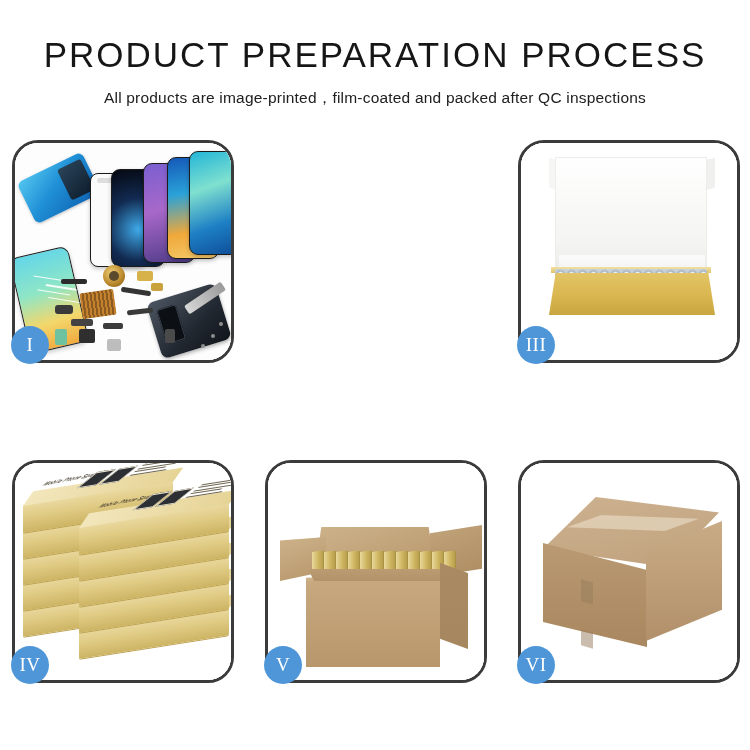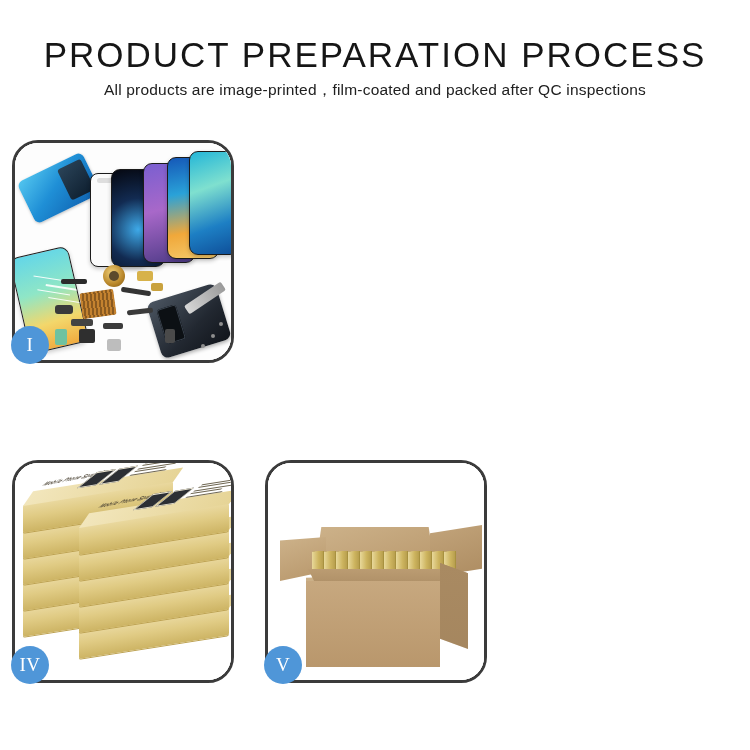--- a/index.html
+++ b/index.html
@@ -10,21 +10,21 @@
   }
   .page{position:relative;width:750px;height:750px;}
 
   
   .header{position:absolute;left:0;top:34px;width:750px;text-align:center;}
   .title{
     font-size:35px;line-height:42px;letter-spacing:2.0px;
     color:#161616;font-weight:500;white-space:nowrap;
   }
   .subtitle{
-    margin-top:4px;font-size:15.5px;line-height:20px;letter-spacing:.2px;
+    margin-top:12px;font-size:15.5px;line-height:20px;letter-spacing:.2px;
     color:#202020;white-space:nowrap;
   }
 
   
   .grid{position:absolute;left:12px;top:140px;width:726px;height:545px;}
   .card{
     position:absolute;width:222px;height:223px;
     border:3px solid #3b3b3b;border-radius:26px;
     background:#ffffff;box-sizing:border-box;overflow:visible;
   }
@@ -301,20 +301,34 @@
           <div class="tweezer"></div>
           <div class="screwdot" style="right:16px;bottom:22px;"></div>
           <div class="screwdot" style="right:26px;bottom:12px;"></div>
           <div class="screwdot" style="right:8px;bottom:34px;"></div>
         </div>
       </div>
       <div class="badge">I</div>
     </div>
 
 
+    <div class="card c2">
+      <div class="clip">
+        <div class="p3">
+          <div class="lid-ear-l"></div>
+          <div class="lid-ear-r"></div>
+          <div class="lid-back"></div>
+          <div class="foam"></div>
+          <div class="box3-rim"></div>
+          <div class="box3-inner"></div>
+          <div class="box3-body"></div>
+        </div>
+      </div>
+      <div class="badge">III</div>
+    </div>
 
     <div class="card c3">
       <div class="clip">
         <div class="p4">
           <div class="stack">
 
             <div class="sbox" style="left:0px;top:118px;">
                 <div class="top"></div>
               </div>
             <div class="sbox" style="left:0px;top:92px;">
@@ -396,15 +410,28 @@
           </div>
           <div class="v-rim"></div>
           <div class="flap flap-front"></div>
           <div class="v-body"></div>
           <div class="v-side"></div>
         </div>
       </div>
       <div class="badge">V</div>
     </div>
 
+    <div class="card c5">
+      <div class="clip">
+        <div class="p6">
+          <div class="s-top"></div>
+          <div class="s-left"></div>
+          <div class="s-right"></div>
+          <div class="s-tape"></div>
+          <div class="s-tape2"></div>
+          <div class="s-tape3"></div>
+        </div>
+      </div>
+      <div class="badge">VI</div>
+    </div>
 
   </div>
 </div>
 
 </body></html>

